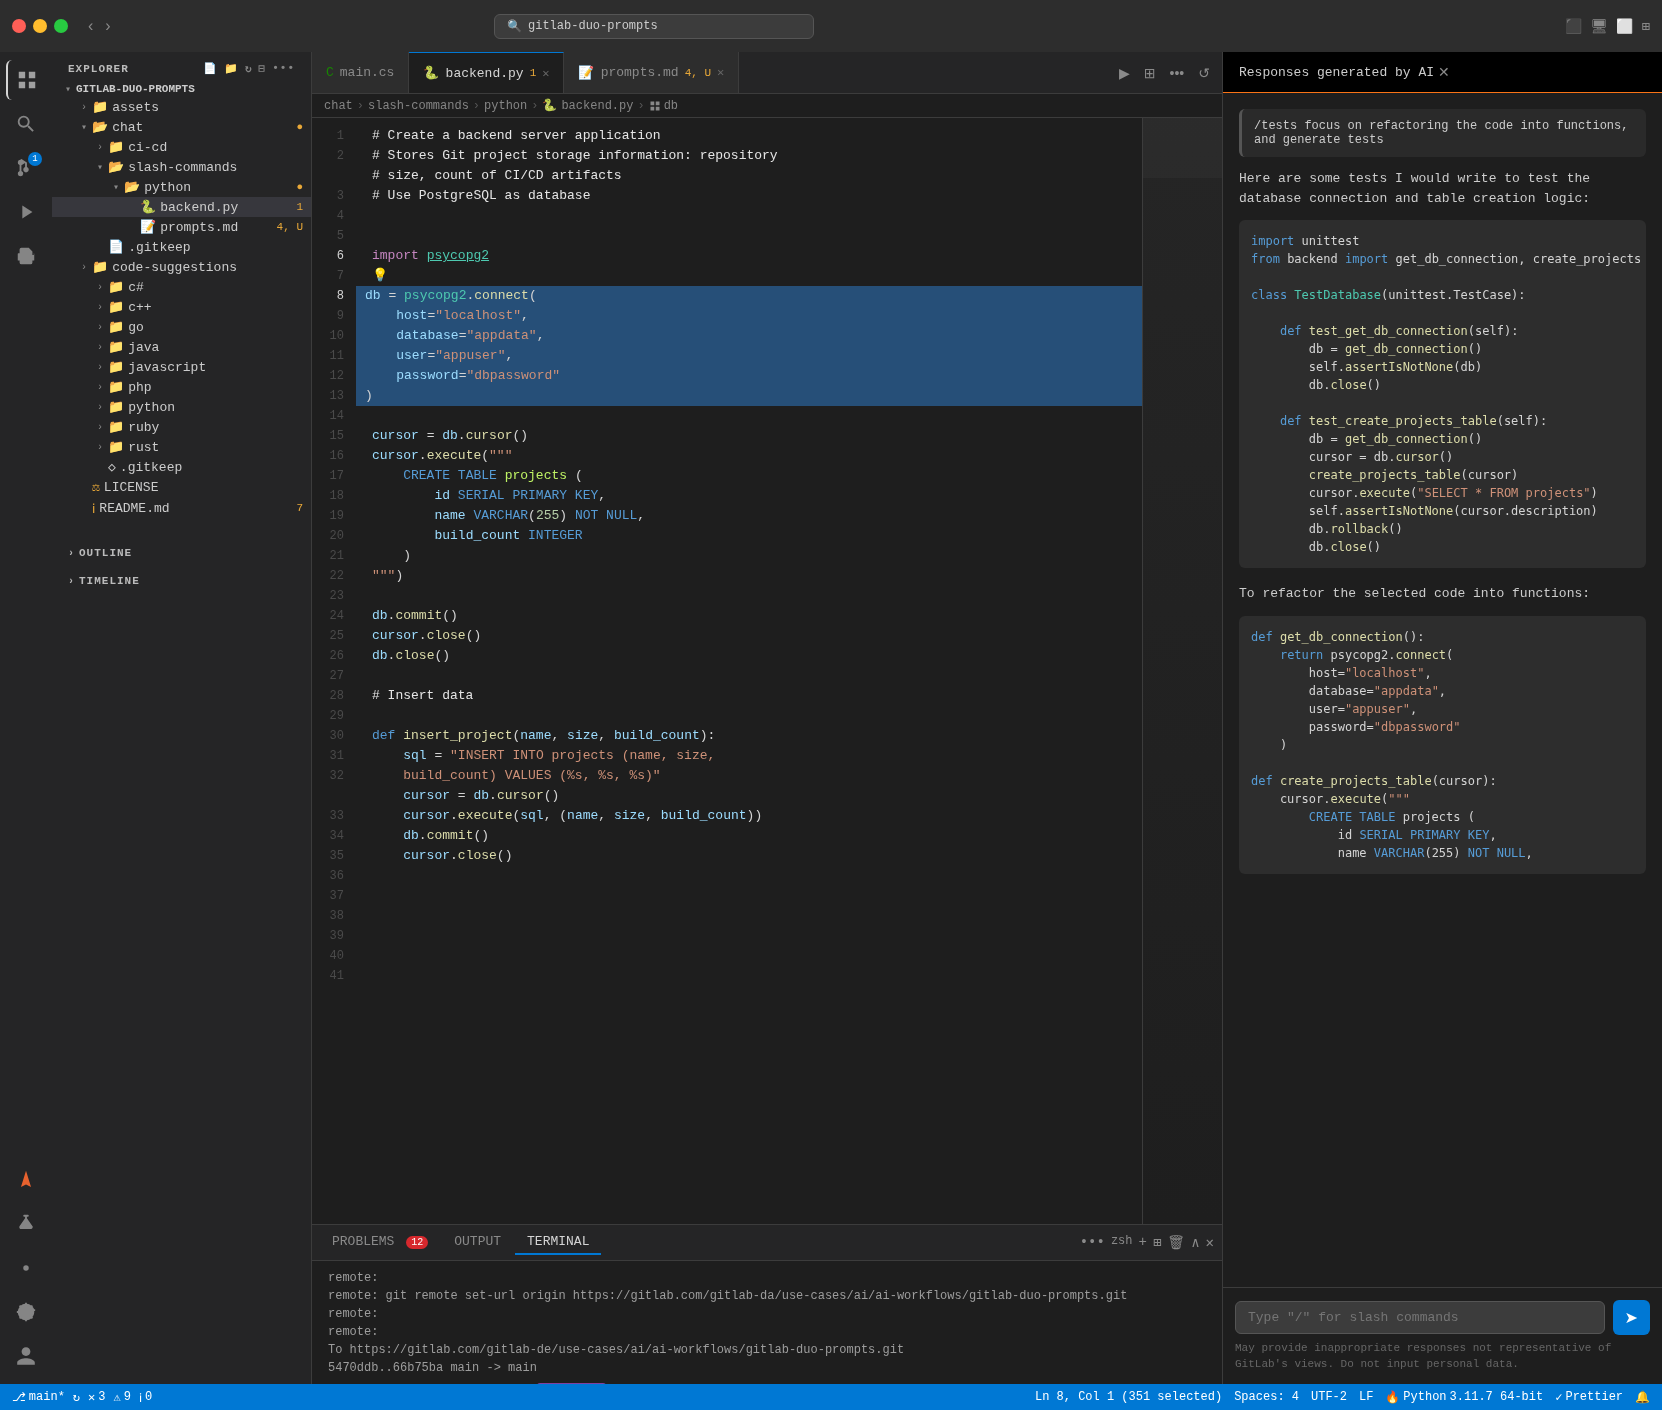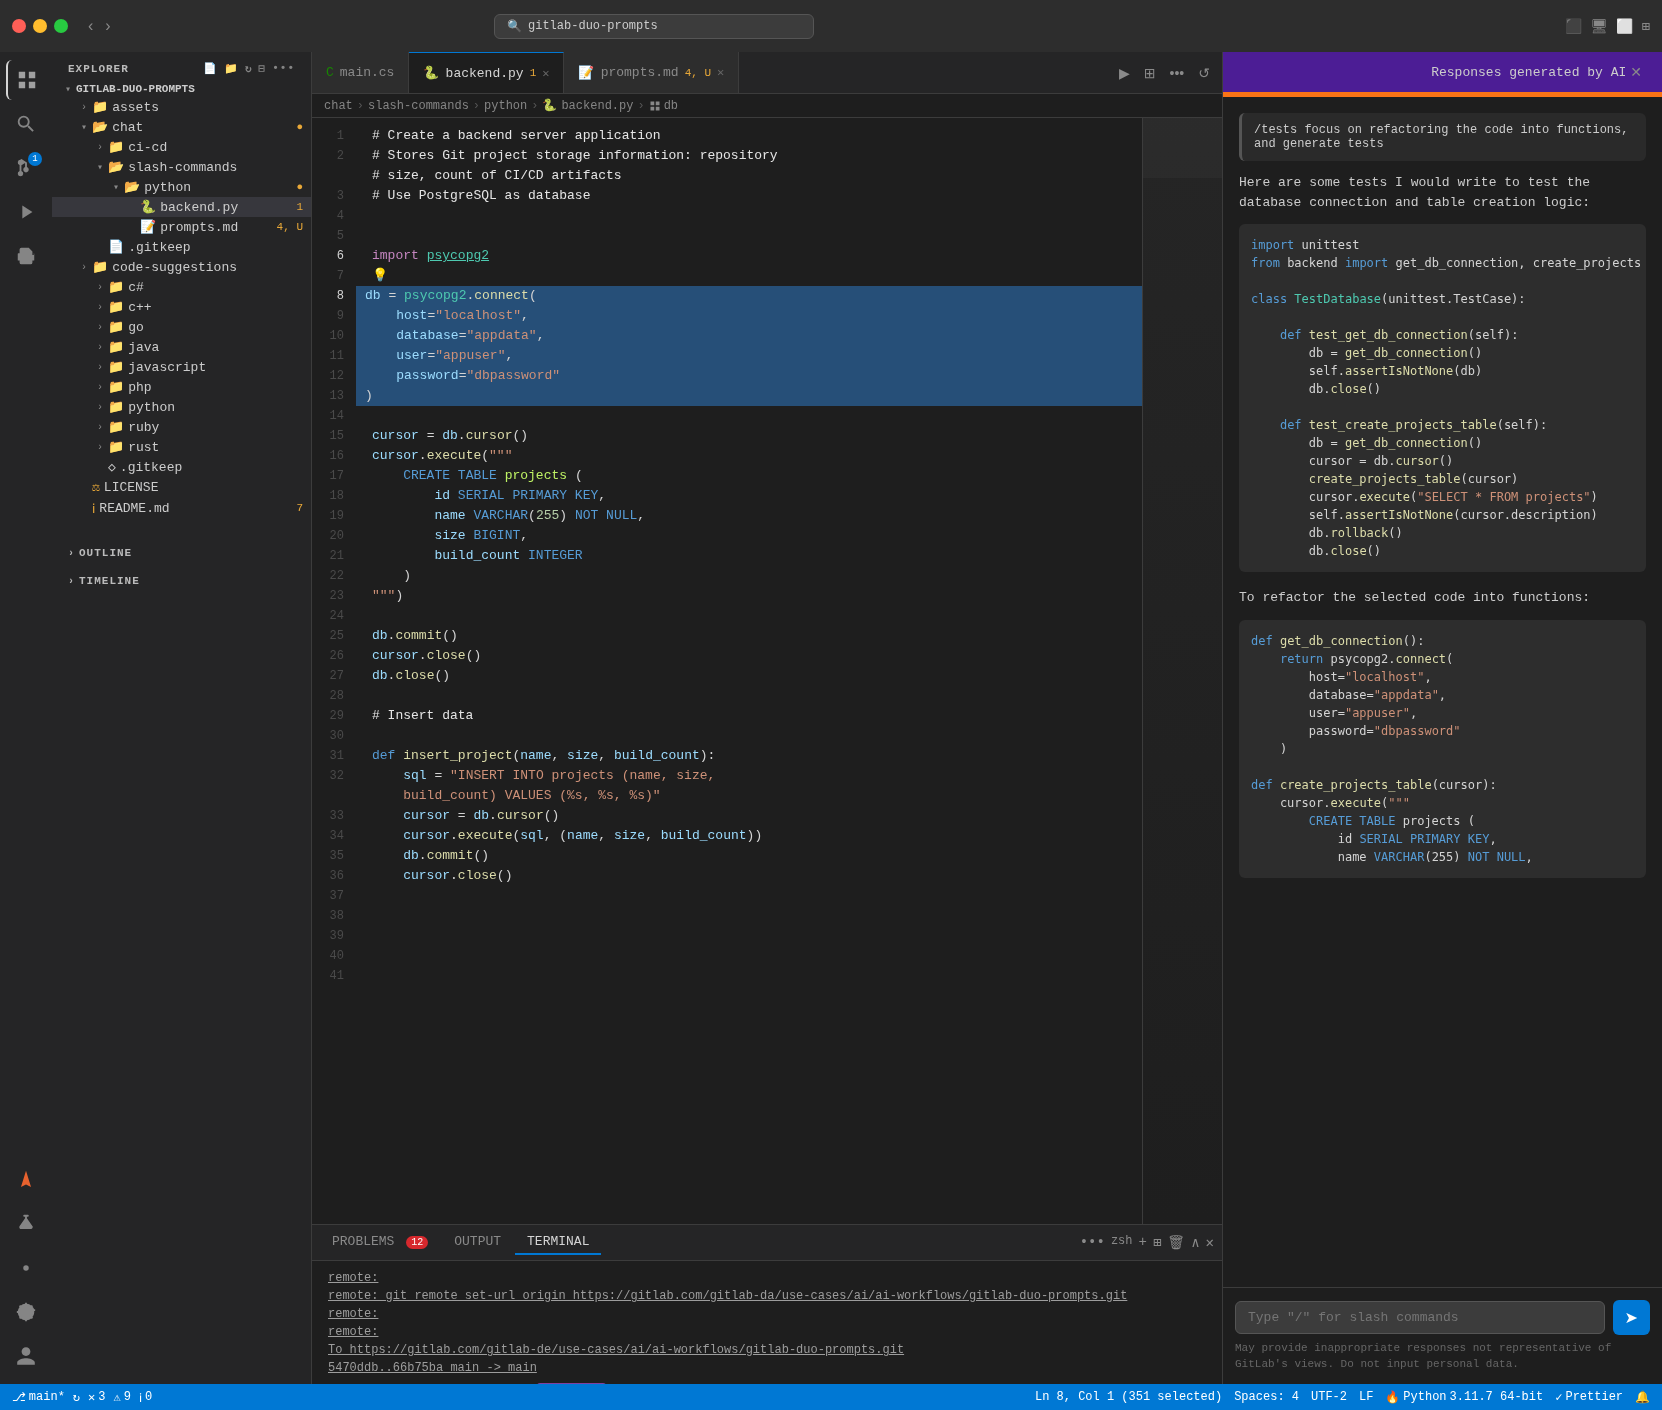--- a/index.html
+++ b/index.html
@@ -344,21 +344,20 @@
       gap: 6px;
       color: #8a8a8a;
       font-size: 14px;
     }
     .panel-content {
       flex: 1;
       padding: 8px 16px;
       font-size: 12px;
       color: #9d9d9d;
       overflow: auto;
-      text-decoration: underline;
     }
     .terminal-line { line-height: 18px; }
     .terminal-prompt {
       background: #2d7a3a;
       color: white;
       padding: 2px 8px;
       border-radius: 3px;
       font-size: 11px;
     }
     .terminal-branch {
@@ -379,28 +378,28 @@
     
     .ai-panel {
       width: 440px;
       background: #1e1e1e;
       border-left: 1px solid #3c3c3c;
       display: flex;
       flex-direction: column;
       flex-shrink: 0;
     }
     .ai-panel-header {
-      background: #4c1d95;
+      background: #000000;
       padding: 10px 16px;
       font-size: 13px;
       color: #ccc;
-      border-bottom: 5px solid #f97316;
-      display: flex;
-      align-items: center;
-      justify-content: flex-end;
+      border-bottom: 1px solid #f97316;
+      display: flex;
+      align-items: center;
+      justify-content: flex-start;
     }
     .ai-content {
       flex: 1;
       overflow-y: auto;
       padding: 16px;
     }
     .ai-prompt {
       background: #2a2a2a;
       border-radius: 6px;
       padding: 10px 12px;
@@ -864,21 +863,20 @@
           <div class="code-line selected-line">    <span class="attr">database</span><span class="op">=</span><span class="str">"appdata"</span><span class="op">,</span></div>
           <div class="code-line selected-line">    <span class="attr">user</span><span class="op">=</span><span class="str">"appuser"</span><span class="op">,</span></div>
           <div class="code-line selected-line">    <span class="attr">password</span><span class="op">=</span><span class="str">"dbpassword"</span></div>
           <div class="code-line selected-line"><span class="op">)</span></div>
           <div class="code-line"></div>
           <div class="code-line"><span class="var">cursor</span> <span class="op">=</span> <span class="var">db</span><span class="op">.</span><span class="fn">cursor</span><span class="op">()</span></div>
           <div class="code-line"><span class="var">cursor</span><span class="op">.</span><span class="fn">execute</span><span class="op">(</span><span class="str">"""</span></div>
           <div class="code-line">    <span style="color:#569cd6;">CREATE TABLE</span> <span style="color:#bef264;">projects</span> <span class="op">(</span></div>
           <div class="code-line">        <span class="var">id</span> <span style="color:#569cd6;">SERIAL PRIMARY KEY</span><span class="op">,</span></div>
           <div class="code-line">        <span class="var">name</span> <span style="color:#569cd6;">VARCHAR</span><span class="op">(</span><span class="num">255</span><span class="op">)</span> <span style="color:#569cd6;">NOT NULL</span><span class="op">,</span></div>
-          <div class="code-line">        <span class="var">size</span> <span style="color:#569cd6;">BIGINT</span><span class="op">,</span></div>
           <div class="code-line">        <span class="var">build_count</span> <span style="color:#569cd6;">INTEGER</span></div>
           <div class="code-line">    <span class="op">)</span></div>
           <div class="code-line"><span class="str">"""</span><span class="op">)</span></div>
           <div class="code-line"></div>
           <div class="code-line"><span class="var">db</span><span class="op">.</span><span class="fn">commit</span><span class="op">()</span></div>
           <div class="code-line"><span class="var">cursor</span><span class="op">.</span><span class="fn">close</span><span class="op">()</span></div>
           <div class="code-line"><span class="var">db</span><span class="op">.</span><span class="fn">close</span><span class="op">()</span></div>
           <div class="code-line"></div>
           <div class="code-line"><span class="cmt"># Insert data</span></div>
           <div class="code-line"></div>

